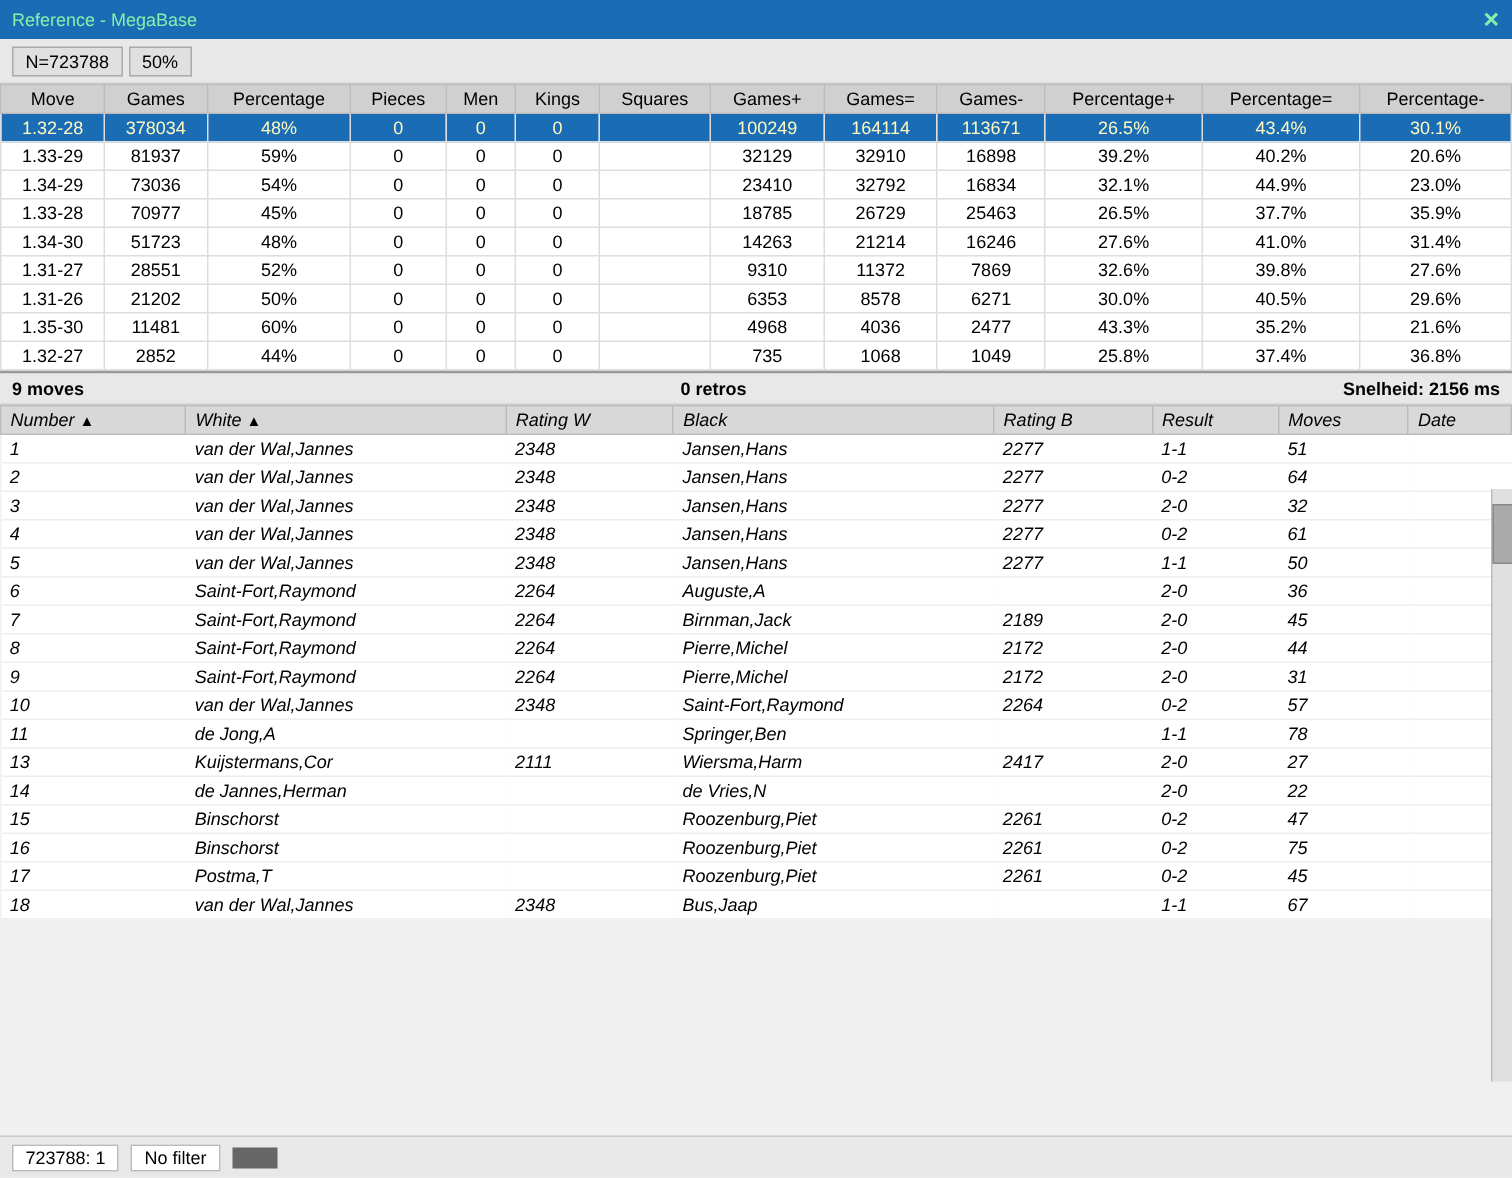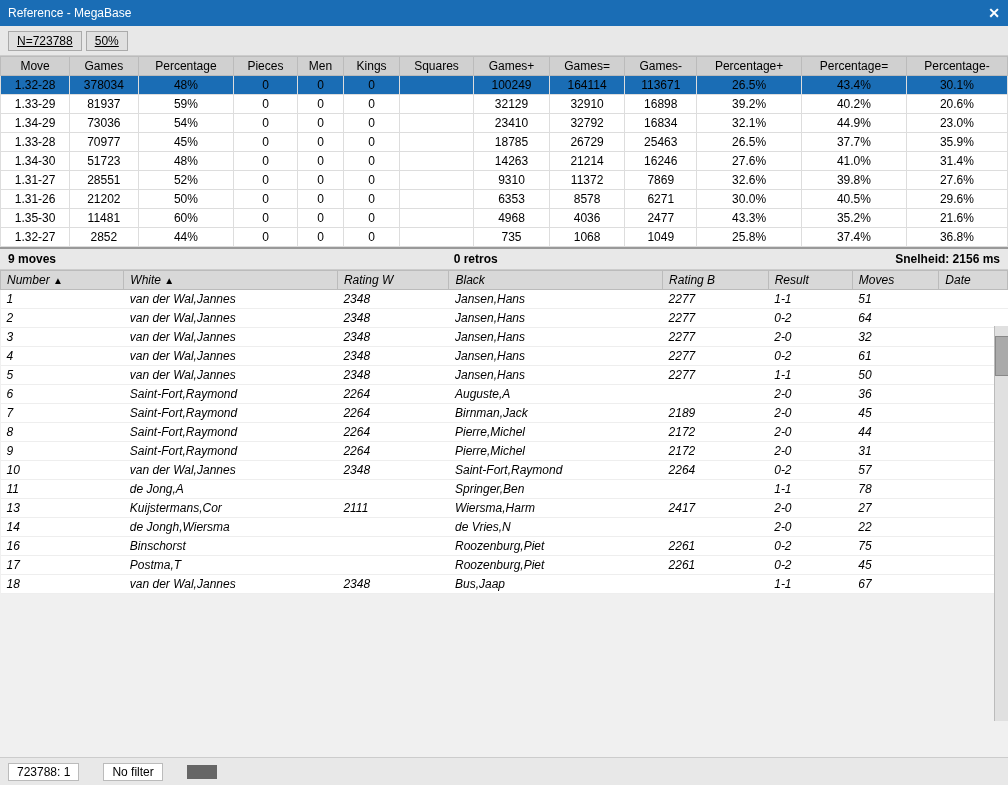--- a/index.html
+++ b/index.html
@@ -1,41 +1,40 @@
 <!DOCTYPE html>
 <html><head>
   <meta charset="utf-8">
   <style>
     * { box-sizing: border-box; margin: 0; padding: 0; }
     body { font-family: Arial, sans-serif; font-size: 12px; background: #f0f0f0; width: 1008px; height: 785px; overflow: hidden; }
 
     .title-bar {
       background: #1a6db5;
-      color: #ffffff;
+      color: #86efac;
       padding: 4px 8px;
       display: flex;
       justify-content: space-between;
       align-items: center;
       height: 26px;
     }
     .title-bar .close-btn {
       cursor: pointer;
       font-weight: bold;
       font-size: 14px;
     }
 
     .toolbar {
       background: #e8e8e8;
       border-bottom: 1px solid #ccc;
       padding: 4px 8px;
       display: flex;
       align-items: center;
       gap: 4px;
       height: 30px;
-      text-decoration: underline;
     }
     .toolbar-btn {
       background: #e0e0e0;
       border: 1px solid #aaa;
       padding: 2px 8px;
       cursor: pointer;
       font-size: 12px;
     }
 
     .top-table-wrapper {
@@ -59,21 +58,21 @@
     }
     .top-table td {
       border: 1px solid #ddd;
       padding: 2px 6px;
       text-align: center;
       white-space: nowrap;
       background: white;
     }
     .top-table tr.selected td {
       background: #1a6db5;
-      color: #000000;
+      color: #fef9c3;
     }
 
     .stats-bar {
       background: #e8e8e8;
       border-bottom: 1px solid #ccc;
       padding: 3px 8px;
       display: flex;
       justify-content: space-between;
       align-items: center;
       font-size: 12px;
@@ -102,21 +101,21 @@
     }
 
     .sort-arrow { font-size: 10px; }
 
     .status-bar {
       background: #e8e8e8;
       border-top: 1px solid #ccc;
       padding: 3px 8px;
       display: flex;
       align-items: center;
-      gap: 24px;
+      gap: 8px;
       height: 28px;
       position: absolute;
       bottom: 0;
       width: 100%;
     }
     .status-segment {
       border: 1px solid #bbb;
       background: white;
       padding: 1px 8px;
       font-size: 12px;
@@ -454,26 +453,36 @@
           <td>Kuijstermans,Cor</td>
           <td>2111</td>
           <td>Wiersma,Harm</td>
           <td>2417</td>
           <td>2-0</td>
           <td>27</td>
           <td></td>
         </tr>
         <tr>
           <td>14</td>
-          <td>de Jongh,Wiersma</td>
+          <td>de Jannes,Herman</td>
           <td></td>
           <td>de Vries,N</td>
           <td></td>
           <td>2-0</td>
           <td>22</td>
+          <td></td>
+        </tr>
+        <tr>
+          <td>15</td>
+          <td>Binschorst</td>
+          <td></td>
+          <td>Roozenburg,Piet</td>
+          <td>2261</td>
+          <td>0-2</td>
+          <td>47</td>
           <td></td>
         </tr>
         <tr>
           <td>16</td>
           <td>Binschorst</td>
           <td></td>
           <td>Roozenburg,Piet</td>
           <td>2261</td>
           <td>0-2</td>
           <td>75</td>

